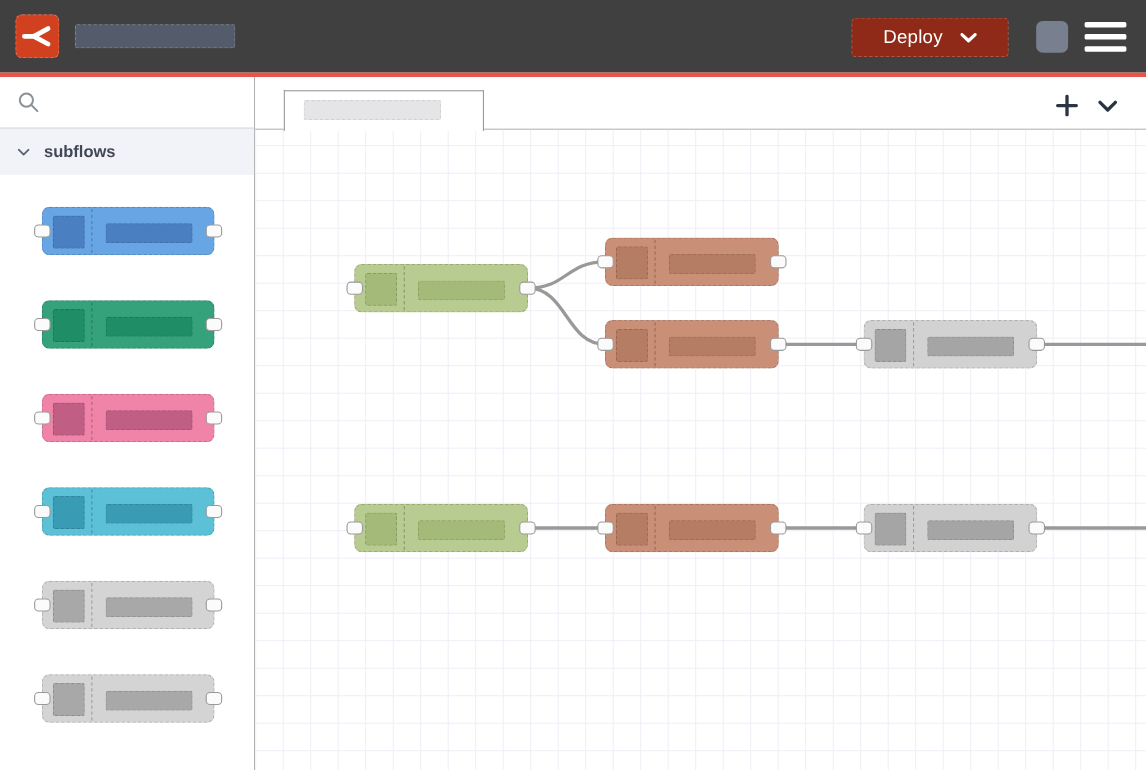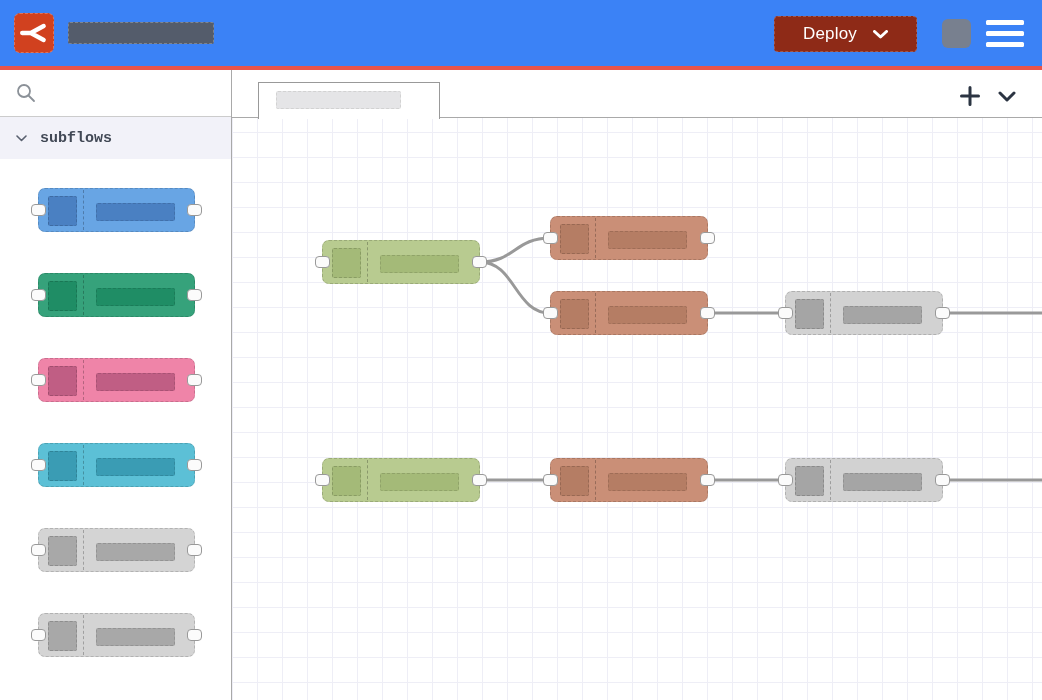--- a/index.html
+++ b/index.html
@@ -2,42 +2,42 @@
 <html><head>
 <meta charset="utf-8">
 <style>
   html,body{margin:0;padding:0;}
   body{
     width:1042px;height:700px;position:relative;overflow:hidden;
     font-family:"Liberation Sans",sans-serif;background:#fff;
     -webkit-font-smoothing:antialiased;
   }
   
-  .header{position:absolute;left:0;top:0;width:1042px;height:66px;background:#3b82f6;}
+  .header{position:absolute;left:0;top:0;width:1042px;height:66px;background:#404040;}
   .header-accent{position:absolute;left:0;top:66px;width:1042px;height:4px;background:#e8544a;}
   .logo{position:absolute;left:14px;top:13px;width:40px;height:40px;background:#d1411f;
     border:1px dashed rgba(255,255,255,.28);border-radius:6px;box-sizing:border-box;
     display:flex;align-items:center;justify-content:center;}
   .title-ph{position:absolute;left:68px;top:22px;width:146px;height:22px;background:#545c6b;
     border:1px dashed rgba(255,255,255,.25);border-radius:2px;box-sizing:border-box;}
   .deploy-btn{position:absolute;left:774px;top:16px;width:143px;height:36px;background:#8e2a17;
     border:1px dashed rgba(255,255,255,.22);border-radius:4px;box-sizing:border-box;
     display:flex;align-items:center;justify-content:center;gap:16px;cursor:pointer;}
   .deploy-label{color:#fff;font-size:17px;font-weight:500;letter-spacing:.2px;}
   .avatar{position:absolute;left:942px;top:19px;width:29px;height:29px;background:#78808f;border-radius:6px;}
   .hamburger{position:absolute;left:986px;top:20px;width:38px;height:27px;display:flex;
     flex-direction:column;justify-content:space-between;cursor:pointer;}
   .hamburger span{display:block;width:38px;height:5px;background:#fff;border-radius:1.5px;}
   
   .sidebar{position:absolute;left:0;top:70px;width:232px;height:630px;background:#fff;
     border-right:1px solid #a9a9a9;box-sizing:border-box;}
   .search-row{position:absolute;left:0;top:0;width:231px;height:47px;border-bottom:1px solid #ccc;
     box-sizing:border-box;display:flex;align-items:center;padding-left:16px;}
   .category-row{position:absolute;left:0;top:47px;width:231px;height:42px;background:#f2f2f9;
-    display:flex;align-items:center;padding-left:16px;box-sizing:border-box;cursor:pointer;font-family:Liberation Mono, monospace;}
+    display:flex;align-items:center;padding-left:16px;box-sizing:border-box;cursor:pointer;}
   .category-label{margin-left:13px;font-size:15px;font-weight:600;color:#414855;}
   
   .fnode{position:absolute;width:158px;height:44px;border-radius:7px;
     border:1px dashed rgba(0,0,0,.16);box-sizing:border-box;cursor:pointer;}
   .pnode{width:157px;}
   .nicon{position:absolute;left:9px;top:7px;width:27px;height:28px;
     border:1px dashed rgba(0,0,0,.16);border-radius:2px;}
   .ndivider{position:absolute;left:44px;top:1px;bottom:1px;width:0;border-left:1px dashed rgba(0,0,0,.25);}
   .nlabel{position:absolute;left:57px;top:14px;width:77px;height:16px;
     border:1px dashed rgba(0,0,0,.12);border-radius:2px;}

